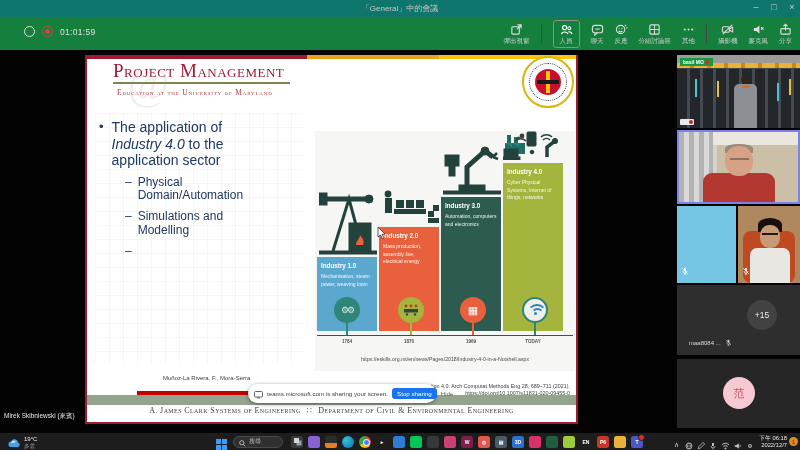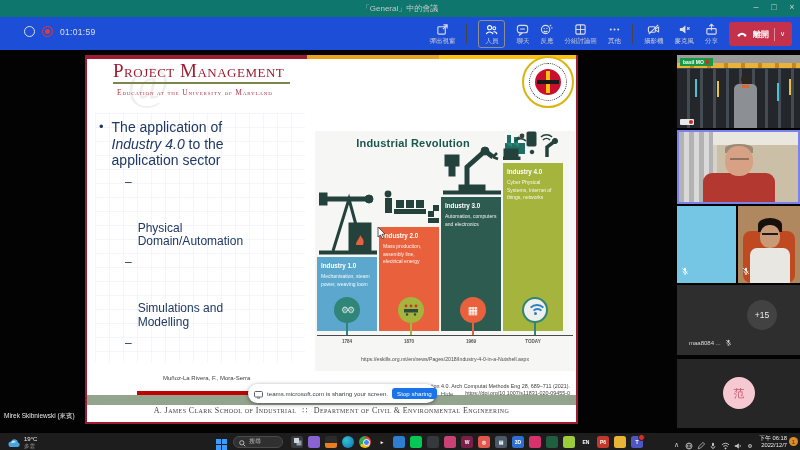--- a/index.html
+++ b/index.html
@@ -5,21 +5,21 @@
   html,body{margin:0;padding:0;background:#000;}
   body{font-family:"Liberation Sans",sans-serif;-webkit-font-smoothing:antialiased;}
   #app{position:relative;width:800px;height:450px;overflow:hidden;background:#050505;}
 
   
   #titlebar{position:absolute;left:0;top:0;width:800px;height:17px;background:#0f766e;}
   #titlebar .title{position:absolute;left:0;right:0;top:3px;text-align:center;font-size:8px;color:#c9c9c9;}
   .winctl{position:absolute;top:2px;color:#cfcfcf;font-size:9px;width:16px;text-align:center;cursor:default;}
 
   
-  #toolbar{position:absolute;left:0;top:17px;width:800px;height:33px;background:#1d4ed8;text-align:center;}
+  #toolbar{position:absolute;left:0;top:17px;width:800px;height:33px;background:#15803d;text-align:center;}
   #rec{position:absolute;left:24px;top:9px;display:flex;align-items:center;gap:7px;}
   #rec .stop{width:9px;height:9px;border:1.4px solid #dedede;border-radius:50%;}
   #rec .dot{width:9px;height:9px;border:1.4px solid #e23b3b;border-radius:50%;display:flex;align-items:center;justify-content:center;}
   #rec .dot i{width:5px;height:5px;background:#e23b3b;border-radius:50%;}
   #rec .t{font-size:8.5px;color:#e0e0e0;letter-spacing:.3px;}
   #tbtns{position:absolute;right:8px;top:3px;height:28px;display:flex;align-items:center;gap:11px;}
   .tbtn{display:flex;flex-direction:column;align-items:center;gap:1px;color:#d9d9d9;}
   .tbtn svg{display:block;}
   .tbtn .lbl{font-size:6.5px;white-space:nowrap;color:#cfcfcf;}
   .tbtn.active{border:1px solid #8f8f8f;border-radius:3px;padding:2px 6px 1px;}
@@ -46,21 +46,21 @@
   #gtitle{position:absolute;left:222px;top:36px;width:262px;text-align:center;font-size:15.5px;font-weight:bold;color:#c00000;}
 
   #bullets{position:absolute;left:12px;top:64px;width:175px;color:#1f3864;}
   #bullets:before{content:"";position:absolute;left:-4px;top:-6px;width:210px;height:250px;
     background-image:linear-gradient(#9db8d855 1px,transparent 1px),linear-gradient(90deg,#9db8d855 1px,transparent 1px);
     background-size:14px 14px;opacity:.35;pointer-events:none;}
   .b-main{position:relative;display:flex;gap:8px;font-size:14px;line-height:1.18;}
   .b-main .dot{font-size:13px;}
   .b-main .txt{width:132px;}
   .b-sub{position:relative;display:flex;gap:6px;font-size:12px;line-height:1.15;margin:7px 0 0 26px;}
-  .b-sub .txt{width:108px;margin-top:46px;}
+  .b-sub .txt{width:108px;}
 
   
   #info{position:absolute;left:228px;top:76px;width:260px;height:240px;background:#f6f6f4;}
   #info h3{position:absolute;left:14px;top:6px;width:168px;margin:0;text-align:center;font-size:11px;color:#19574e;letter-spacing:.2px;}
   .block{position:absolute;width:60px;box-sizing:border-box;padding:5px 4px;}
   .block .nm{font-size:6.3px;font-weight:bold;color:#fff;margin-bottom:4px;}
   .block .ds{font-size:5px;line-height:1.5;color:rgba(255,255,255,.92);}
   #tline{position:absolute;left:2px;top:204px;width:256px;height:1px;background:#4a4a4a;}
   .tcirc{position:absolute;top:166px;width:26px;height:26px;border-radius:50%;display:flex;align-items:center;justify-content:center;}
   .tstem{position:absolute;top:192px;width:2px;height:12px;}
@@ -257,28 +257,20 @@
       </div>
       <div class="tbtn">
         <span>
             <svg width="13" height="13" viewBox="0 0 14 14">
               <rect x="2" y="6" width="10" height="6" rx="1" fill="none" stroke="#ddd" stroke-width="1.2"></rect>
               <path d="M7 8V1.5M4.8 3.5L7 1.3l2.2 2.2" fill="none" stroke="#ddd" stroke-width="1.2"></path>
             </svg>
           </span>
         <span class="lbl">分享</span>
       </div>
-      <div id="leave">
-        <span><svg width="12" height="10" viewBox="0 0 14 10">
-              <path d="M1.5 6.5c3.5-4 7.5-4 11 0l-2 2-2-2.2h-3L3.5 8.5z" fill="#fff"></path>
-            </svg></span>
-        <span class="lbl">離開</span>
-        <span class="sep"></span>
-        <span class="chev">∨</span>
-      </div>
     </div>
   </div>
 
   <div id="stage">
 
     <div id="slide">
       <div id="topstrip"></div>
       <div id="watermark">@</div>
       <div id="pmtitle">Project Management</div>
       <div id="pmsub">Education at the University of Maryland</div>
@@ -299,21 +291,20 @@
         <div class="b-sub">
           <span>–</span>
             <span class="txt">Simulations and Modelling</span>
         </div>
         <div class="b-sub">
           <span>–</span>
         </div>
       </div>
 
       <div id="info">
-        <h3>Industrial Revolution</h3>
         <span class="sicon" style="left:186px;top:2px;">
           <svg width="26" height="22" viewBox="0 0 26 22">
               <rect x="4" y="10" width="20" height="11" fill="#1e6e63"></rect>
               <rect x="6" y="2" width="4" height="9" fill="#1e6e63"></rect>
               <rect x="13" y="4" width="4" height="7" fill="#1e6e63"></rect>
               <path d="M4 10l7 4v-4l7 4v-4" fill="#2a8577"></path>
               <circle cx="21" cy="3" r="2.4" fill="#3a3f3e"></circle>
               <circle cx="17.5" cy="5" r="1.6" fill="#3a3f3e"></circle>
             </svg>
         </span>
@@ -426,21 +417,21 @@
       </div>
 
       <div id="refL">Muñoz-La Rivera, F., Mora-Serra</div>
       <div id="refR">
         <div>truction 4.0. Arch Computat Methods Eng 28, 689–711 (2021).</div>
         <div>https://doi.org/10.1007/s11831-020-09455-0</div>
       </div>
       <div id="redstrip"></div>
       <div id="sageband"></div>
       <div id="sfooter">
-        <span>A. James Clark School of Industrial</span><span class="grid">∷</span><span>Department of Civil &amp; Environmental Engineering</span>
+        <span>A. James Clark Systems of Engineering</span><span class="grid">∷</span><span>Department of Civil &amp; Environmental Engineering</span>
       </div>
     </div>
 
     <div id="presenter">Mirek Skibniewski (來賓)</div>
 
     <div id="sharebar">
       <span><svg width="9" height="8" viewBox="0 0 9 8">
             <rect x="0.5" y="0.5" width="8" height="5.5" rx="1" fill="none" stroke="#5f6368"></rect>
             <rect x="3" y="6.5" width="3" height="1" fill="#5f6368"></rect>
           </svg></span>

